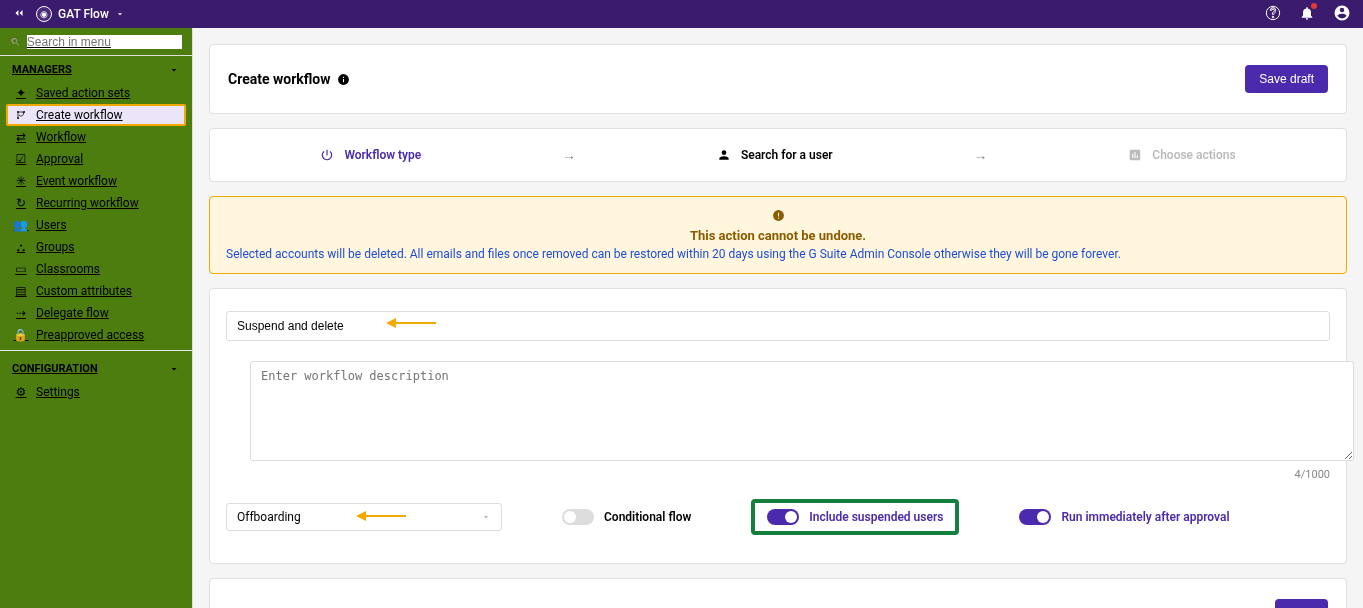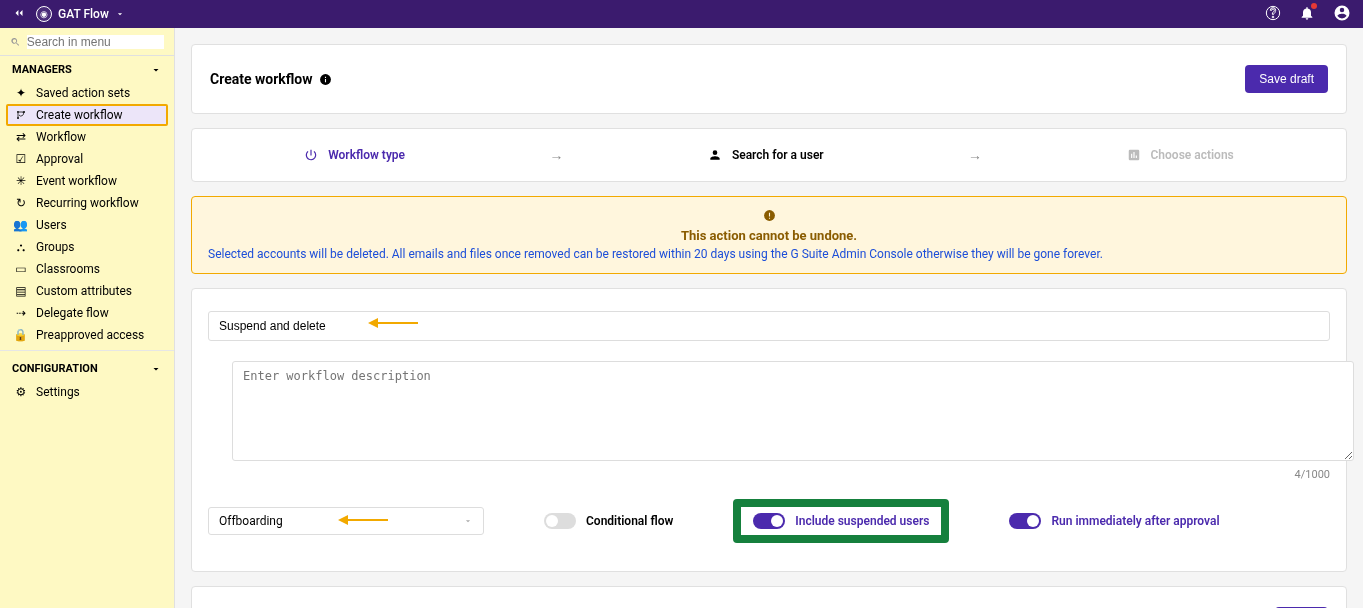--- a/index.html
+++ b/index.html
@@ -6,21 +6,21 @@
 body { font-family: -apple-system, BlinkMacSystemFont, "Segoe UI", Roboto, Arial, sans-serif; font-size: 13px; color: #000; background: #f5f5f5; width: 1363px; height: 608px; overflow: hidden; }
 .topbar { height: 28px; background: #3b1b6e; display: flex; align-items: center; padding: 0 12px; color: #fff; }
 .topbar .left { display: flex; align-items: center; gap: 10px; flex: 1; }
 .topbar .right { display: flex; align-items: center; gap: 18px; }
 .topbar .brand { display: flex; align-items: center; gap: 6px; font-size: 12px; font-weight: 500; }
 .brand-logo { width: 16px; height: 16px; border-radius: 50%; border: 1px solid #fff; display: flex; align-items: center; justify-content: center; font-size: 9px; background: rgba(255,255,255,0.08); }
 .topbar svg { fill: #fff; }
 .dot-notif { position: absolute; top: -2px; right: -2px; width: 6px; height: 6px; background: #e53935; border-radius: 50%; }
 .bell-wrap { position: relative; }
 .layout { display: flex; height: calc(608px - 28px); }
-.sidebar { width: 175px; background: #fef9c3; border-right: 1px solid #e0e0e0; display: flex; flex-direction: column; overflow-y: auto; }
+.sidebar { width: 193px; background: #4d7c0f; border-right: 1px solid #e0e0e0; display: flex; flex-direction: column; overflow-y: auto; text-decoration: underline; }
 .search-wrap { border-bottom: 1px solid #e0e0e0; padding: 0 10px; height: 28px; display: flex; align-items: center; gap: 6px; }
 .search-wrap input { border: none; outline: none; font-size: 12px; width: 100%; color: #999; }
 .section-header { display: flex; align-items: center; justify-content: space-between; padding: 7px 12px 6px; font-size: 11px; font-weight: 700; color: #000; }
 .nav-item { display: flex; align-items: center; gap: 8px; padding: 4px 14px; height: 22px; font-size: 12px; color: #000; cursor: pointer; }
 .nav-item .ico { width: 14px; display: flex; align-items: center; justify-content: center; }
 .nav-item.active { background: #ece5f9; border: 2px solid #f2a900; margin: 0 6px 0 6px; padding: 2px 6px; height: 22px; border-radius: 2px; }
 .main { flex: 1; padding: 16px; overflow-y: auto; background: #f5f5f5; }
 .card { background: #fff; border: 1px solid #e0e0e0; border-radius: 4px; margin-bottom: 14px; }
 .card-header { display: flex; align-items: center; justify-content: space-between; padding: 20px 18px; }
 .card-header h2 { font-size: 14px; font-weight: 700; display: flex; align-items: center; gap: 6px; }
@@ -41,21 +41,21 @@
 textarea.input-line { height: 100px; resize: both; margin-bottom: 4px; margin-left: 24px; }
 .char-count { text-align: right; font-size: 11px; color: #888; margin-bottom: 18px; }
 .controls-row { display: flex; align-items: center; gap: 60px; }
 .select-box { width: 276px; border: 1px solid #ddd; border-radius: 3px; padding: 6px 10px; font-size: 12px; display: flex; align-items: center; justify-content: space-between; position: relative; }
 .toggle-wrap { display: flex; align-items: center; gap: 10px; font-size: 12px; font-weight: 600; }
 .toggle-wrap.active { color: #4b2aad; }
 .switch { width: 32px; height: 16px; border-radius: 10px; background: #ddd; position: relative; cursor: pointer; }
 .switch .knob { width: 12px; height: 12px; border-radius: 50%; background: #fff; position: absolute; top: 2px; left: 2px; transition: none; }
 .switch.on { background: #4b2aad; }
 .switch.on .knob { left: 18px; }
-.highlight-box { border: 8px solid #15803d; border-radius: 4px; padding: 6px 12px; }
+.highlight-box { border: 4px solid #15803d; border-radius: 4px; padding: 6px 12px; }
 .arrow-annot { position: absolute; color: #f2a900; font-size: 16px; pointer-events: none; }
 .footer-card { display: flex; justify-content: flex-end; padding: 20px 18px; }
 .sep-line { border-top: 1px solid #e6e6e6; margin: 4px 0; }
 </style>
 </head>
 <body>
 
 <div class="topbar">
   <div class="left">
     <span>

